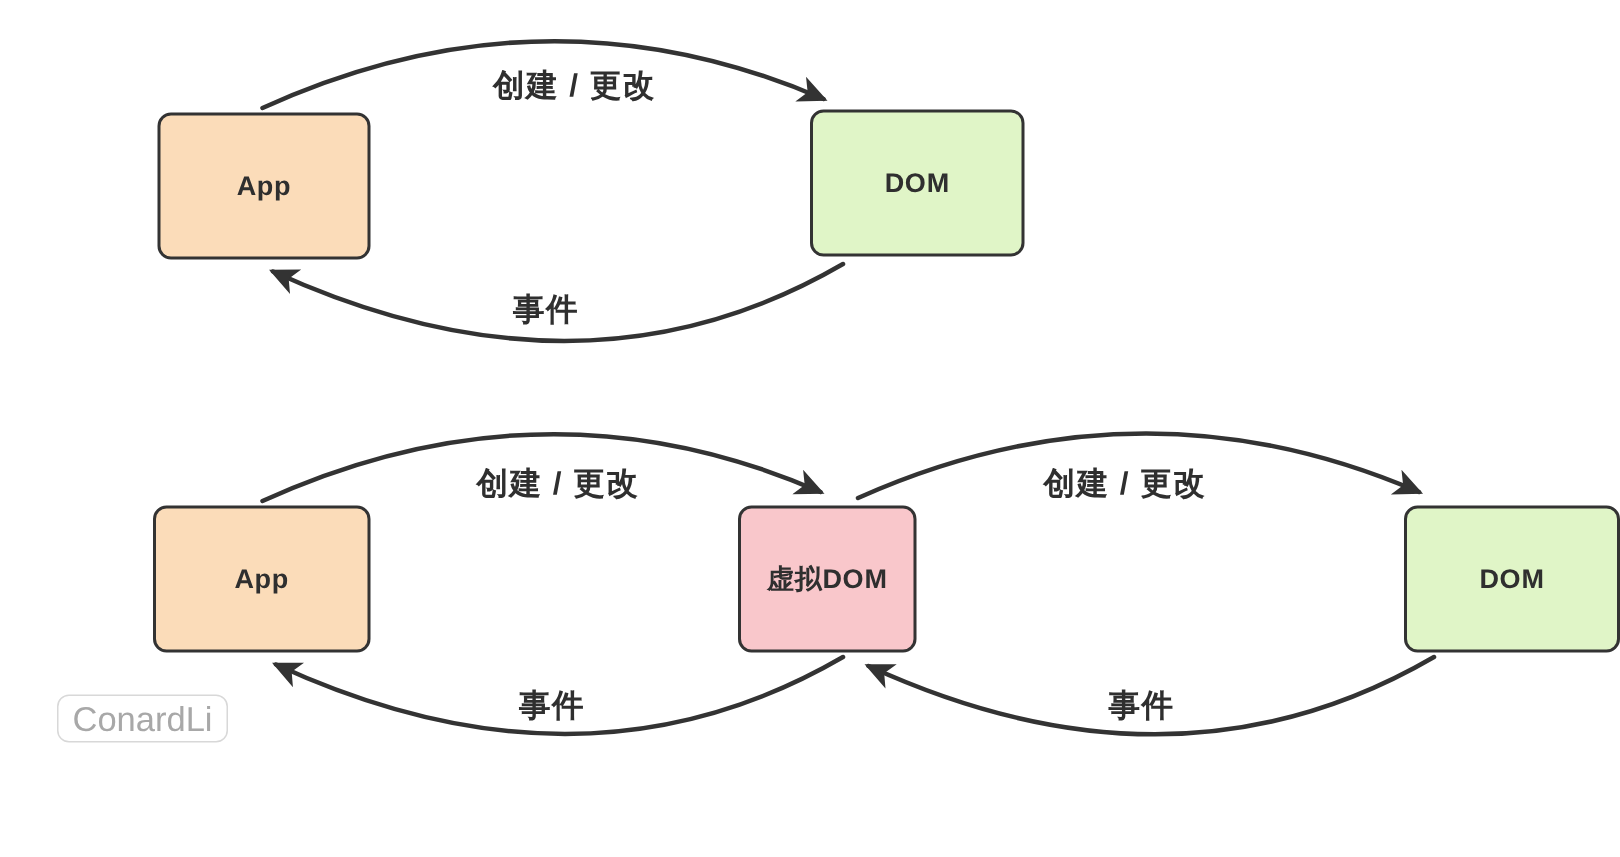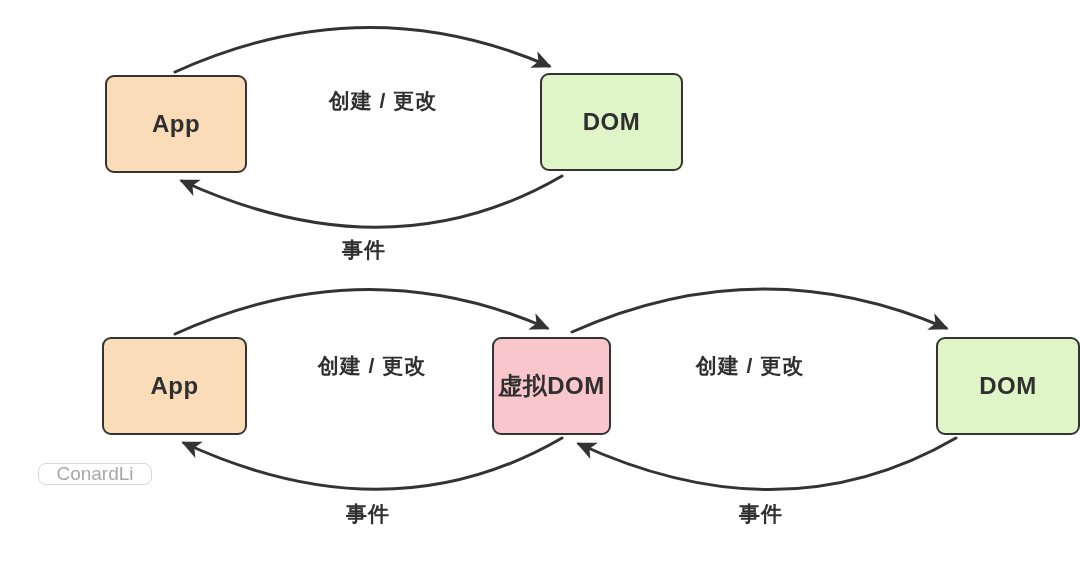--- a/index.html
+++ b/index.html
@@ -35,51 +35,50 @@
     stroke-linecap: round;
   }
   .arrowhead { fill: var(--arrow, #333); }
   .node {
     position: absolute;
     display: flex;
     align-items: center;
     justify-content: center;
     border: 2.5px solid var(--node-border, #333);
     border-radius: 9px;
-    font-size: 24px;
+    font-size: 18px;
     font-weight: 600;
     color: var(--label-text, #2f2f2f);
     letter-spacing: 0.5px;
   }
   .node-app  { background: var(--app-fill,  #fbdcb9); }
   .node-dom  { background: var(--dom-fill,  #e0f5c7); margin-left: 48px; }
   .node-vdom { background: var(--vdom-fill, #f9c7cb); }
   .edge-label {
     position: absolute;
     transform: translate(-50%, -50%);
     font-size: 21px;
     font-weight: 700;
     color: var(--label-text, #2f2f2f);
     white-space: nowrap;
     letter-spacing: 1px;
-    margin-top: 44px;
   }
   .watermark {
     position: absolute;
     left: 38px;
     top: 463px;
     width: 114px;
-    height: 22px;
+    height: 32px;
     display: flex;
     align-items: center;
     justify-content: center;
     border: 1.5px solid var(--watermark-border, #d8d8d8);
     border-radius: 8px;
     color: var(--watermark-text, #a8a8a8);
-    font-size: 19px;
+    font-size: 23px;
     background: var(--background, #fff);
   }
 </style>
 </head>
 <body>
 
 <div class="stage">
 
   <svg class="arrows" width="1080" height="571" viewBox="0 0 1080 571" aria-hidden="true">
     <defs>

